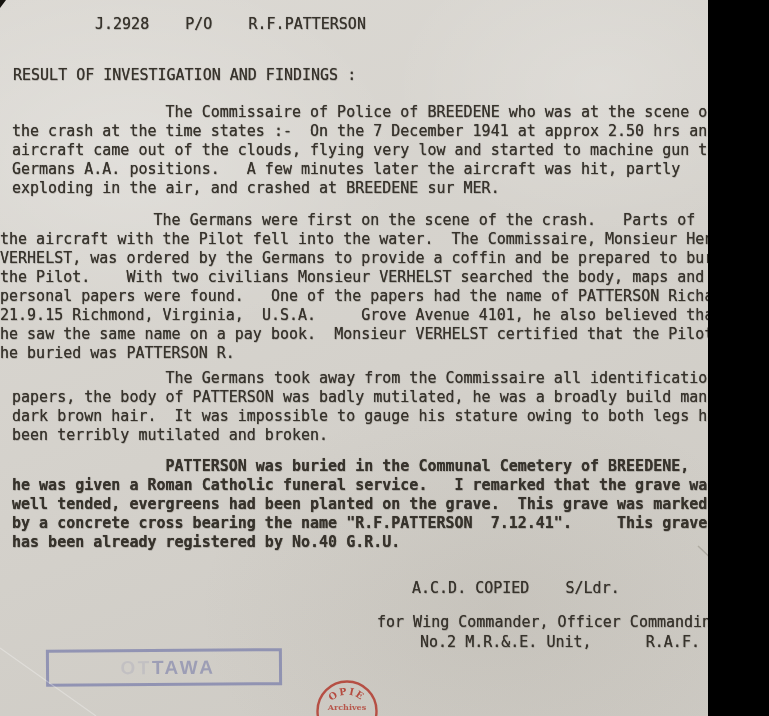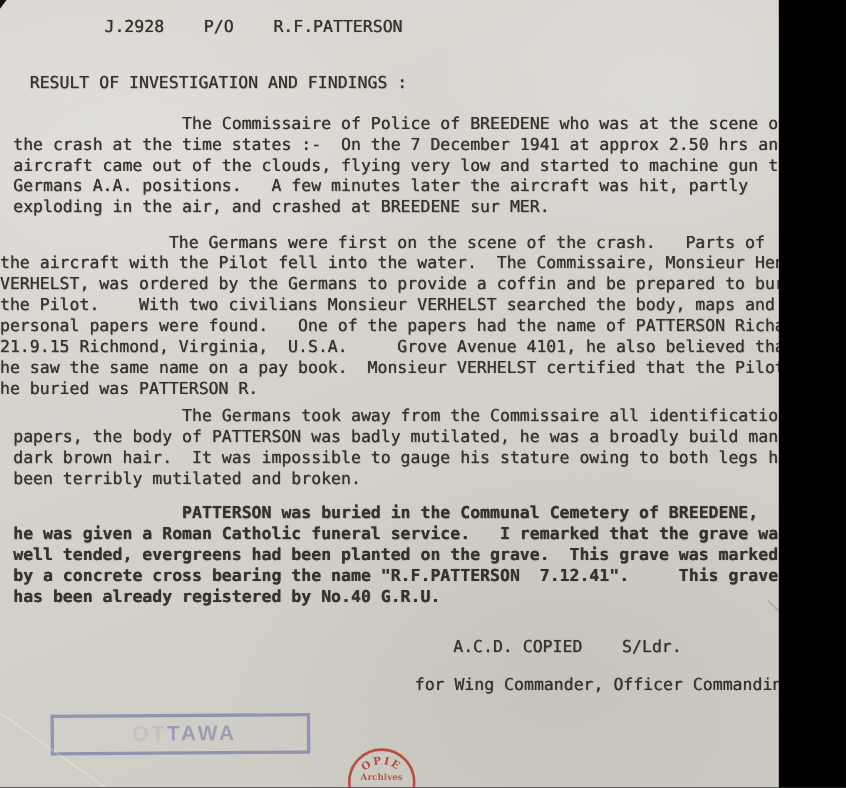--- a/index.html
+++ b/index.html
@@ -18,21 +18,21 @@
   }
   .tline, .para {
     position: absolute;
     white-space: pre;
     font-size: 15px;
     line-height: 19px;
     color: #37332c;
     text-shadow: 0 0 0.7px rgba(55,50,44,0.85), 0.5px 0.5px 0 rgba(55,50,44,0.18);
   }
   .ref       { left: 95px;  top: 15px; }
-  .heading   { left: 27px;  top: 66px; }
+  .heading   { left: 13px;  top: 66px; }
   .p1        { left: 12px;  top: 103px; }
   .p2        { left: 0;  top: 211px; }
   .p3        { left: 12px;  top: 369px; }
   .p4        { left: 12px;  top: 457px; font-weight: bold; }
   .sig-name  { left: 412px; top: 579px; }
   .sig-for   { left: 377px; top: 613px; text-align: center; }
   .sig-unit  { left: 420px; top: 633px; }
 
   .stamp-ottawa {
     position: absolute;
@@ -91,20 +91,21 @@
 been terribly mutilated and broken.</div>
 
   <div class="para p4">                 PATTERSON was buried in the Communal Cemetery of BREEDENE,
 he was given a Roman Catholic funeral service.   I remarked that the grave was
 well tended, evergreens had been planted on the grave.  This grave was marked
 by a concrete cross bearing the name "R.F.PATTERSON  7.12.41".     This grave
 has been already registered by No.40 G.R.U.</div>
 
   <div class="tline sig-name">A.C.D. COPIED    S/Ldr.</div>
   <div class="tline sig-for">for Wing Commander, Officer Commanding,</div>
+  <div class="tline sig-unit">No.2 M.R.&amp;.E. Unit,      R.A.F.</div>
 
   <div class="stamp-ottawa"><span class="faint"> OT</span><span class="rest">TAWA</span></div>
 
   <svg class="stamp-copied" width="90" height="40" viewBox="0 0 90 40">
     <circle cx="41" cy="35" r="29.5" fill="none" stroke-width="2.4" opacity="0.85" stroke="#b23a2e"></circle>
     <path id="arcpath" d="M 26.5,24.5 A 21,21 0 0 1 55.5,24.5" fill="none"></path>
     <text font-size="9.5" letter-spacing="1.6" opacity="0.88" fill="#b23a2e">
       <textPath href="#arcpath" startOffset="50%" text-anchor="middle">COPIED</textPath>
     </text>
     <text x="41" y="33.5" text-anchor="middle" font-size="8" font-weight="normal" opacity="0.8" fill="#b23a2e">Archives</text>

